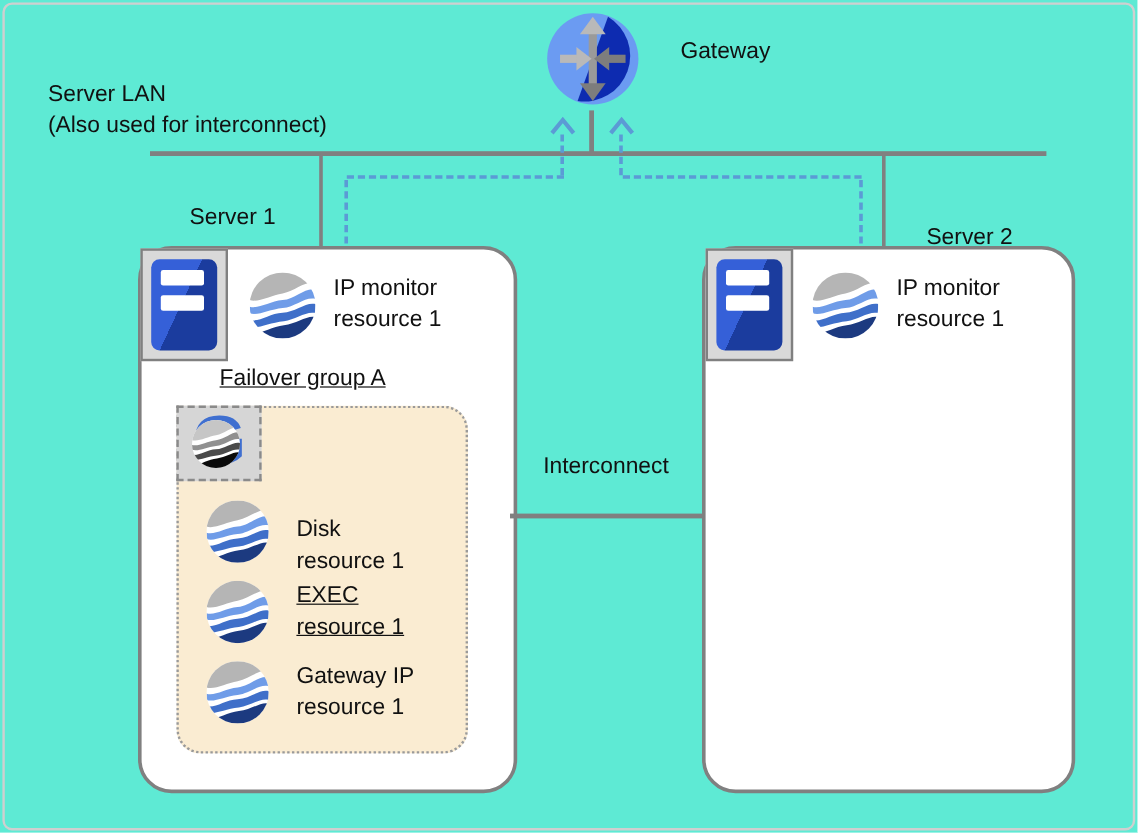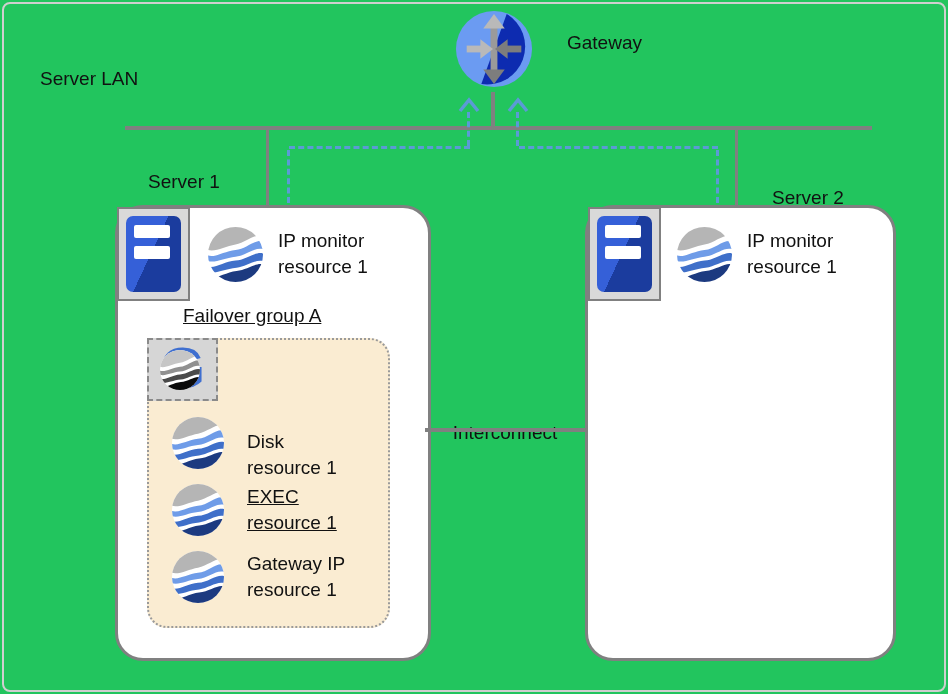--- a/index.html
+++ b/index.html
@@ -1,16 +1,16 @@
 <!DOCTYPE html>
 <html><head>
 <meta charset="utf-8">
 <style>
   html,body{margin:0;padding:0;background:#fff;}
-  .canvas{position:relative;width:948px;height:694px;background:#22c55e;overflow:hidden;
+  .canvas{position:relative;width:948px;height:694px;background:#5eead4;overflow:hidden;
           font-family:"Liberation Sans",sans-serif;}
   .abs{position:absolute;}
   .label{font-size:19px;line-height:26px;color:#111;white-space:nowrap;}
   .label-center{text-align:center;}
   .outer-frame{left:2px;top:2px;width:940px;height:686px;border:2px solid #cfcfcf;border-radius:8px;}
   .gray-line{background:#808080;}
   .server-box{width:310px;height:450px;border:3px solid #808080;border-radius:28px;background:#fff;}
   .server-icon{width:69px;height:90px;background:#d9d9d9;border:2px solid #808080;z-index:5;}
   .tower{position:absolute;left:7px;top:7px;width:55px;height:76px;border-radius:7px;
          background:linear-gradient(115deg,#3560d8 47%,#1b3c9e 47%);}
@@ -67,20 +67,21 @@
     <path d="M40,76 L29,61 H51 Z" fill="#7d7d7d"></path>
     <rect x="12" y="36.5" width="18" height="7" fill="#b9b9b9"></rect>
     <path d="M39,40 L26,30 V50 Z" fill="#b9b9b9"></path>
     <rect x="50" y="36.5" width="18" height="7" fill="#7d7d7d"></rect>
     <path d="M41,40 L54,30 V50 Z" fill="#7d7d7d"></path>
   </svg>
   <div class="abs label" style="left:567px;top:30px;">Gateway</div>
 
   <div class="abs label" style="left:40px;top:66px;">
     <div>Server LAN</div>
+    <div>(Also used for interconnect)</div>
   </div>
 
   <div class="abs gray-line" style="left:125px;top:126px;width:747px;height:4px;"></div>
   <div class="abs gray-line" style="left:491px;top:92px;width:4px;height:36px;"></div>
   <div class="abs gray-line" style="left:266px;top:128px;width:3px;height:77px;"></div>
   <div class="abs gray-line" style="left:735px;top:128px;width:3px;height:77px;"></div>
 
   <div class="abs dashv" style="left:287px;top:150px;height:53px;"></div>
   <div class="abs dashh" style="left:289px;top:146px;width:181px;"></div>
   <div class="abs dashv" style="left:467px;top:112px;height:34px;"></div>
@@ -88,21 +89,21 @@
     <path d="M3,14 L12,3 L21,14" stroke="#5b9bd5" stroke-width="3.5" fill="none"></path>
   </svg>
 
   <div class="abs dashv" style="left:716px;top:150px;height:53px;"></div>
   <div class="abs dashh" style="left:519px;top:146px;width:199px;"></div>
   <div class="abs dashv" style="left:516px;top:112px;height:34px;"></div>
   <svg class="abs chev" style="left:506px;top:97px;" width="24" height="16" viewBox="0 0 24 16">
     <path d="M3,14 L12,3 L21,14" stroke="#5b9bd5" stroke-width="3.5" fill="none"></path>
   </svg>
 
-  <div class="abs label" style="left:148px;top:169px;">Server 1</div>
+  <div class="abs label" style="left:158px;top:169px;">Server 1</div>
   <div class="abs label" style="left:772px;top:169px;margin-top:16px;">Server 2</div>
 
   <div class="abs server-box" style="left:115px;top:205px;"></div>
   <div class="abs server-icon" style="left:117px;top:207px;">
     <div class="tower">
       <div class="bar bar1"></div>
       <div class="bar bar2"></div>
     </div>
   </div>
   <svg class="abs sphere" style="left:208px;top:227px;" width="55" height="55" viewBox="0 0 100 100">
@@ -143,21 +144,21 @@
   <div>
     <svg class="abs sphere" style="left:172px;top:551px;" width="52" height="52" viewBox="0 0 100 100">
         <use href="#sphere-blue"></use>
       </svg>
     <div class="abs label" style="left:247px;top:551px;">
       <div>Gateway IP</div>
       <div>resource 1</div>
     </div>
   </div>
 
-  <div class="abs label label-center" style="left:420px;top:376px;width:170px;margin-top:44px;">
+  <div class="abs label label-center" style="left:420px;top:376px;width:170px;">
     <div>Interconnect</div>
   </div>
   <div class="abs gray-line" style="left:425px;top:428px;width:160px;height:4px;"></div>
 
   <div class="abs server-box" style="left:585px;top:205px;width:305px;"></div>
   <div class="abs server-icon" style="left:588px;top:207px;">
     <div class="tower">
       <div class="bar bar1"></div>
       <div class="bar bar2"></div>
     </div>

